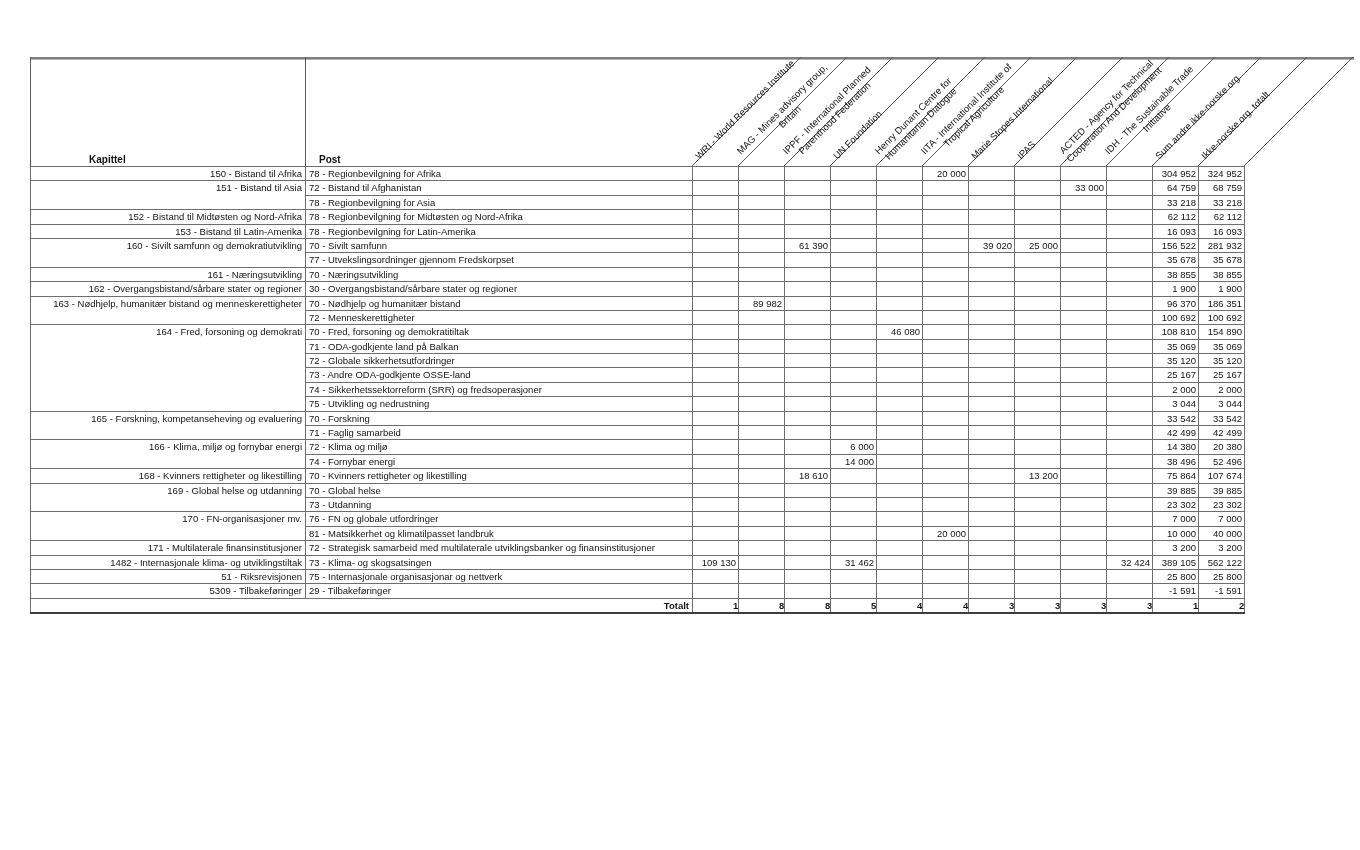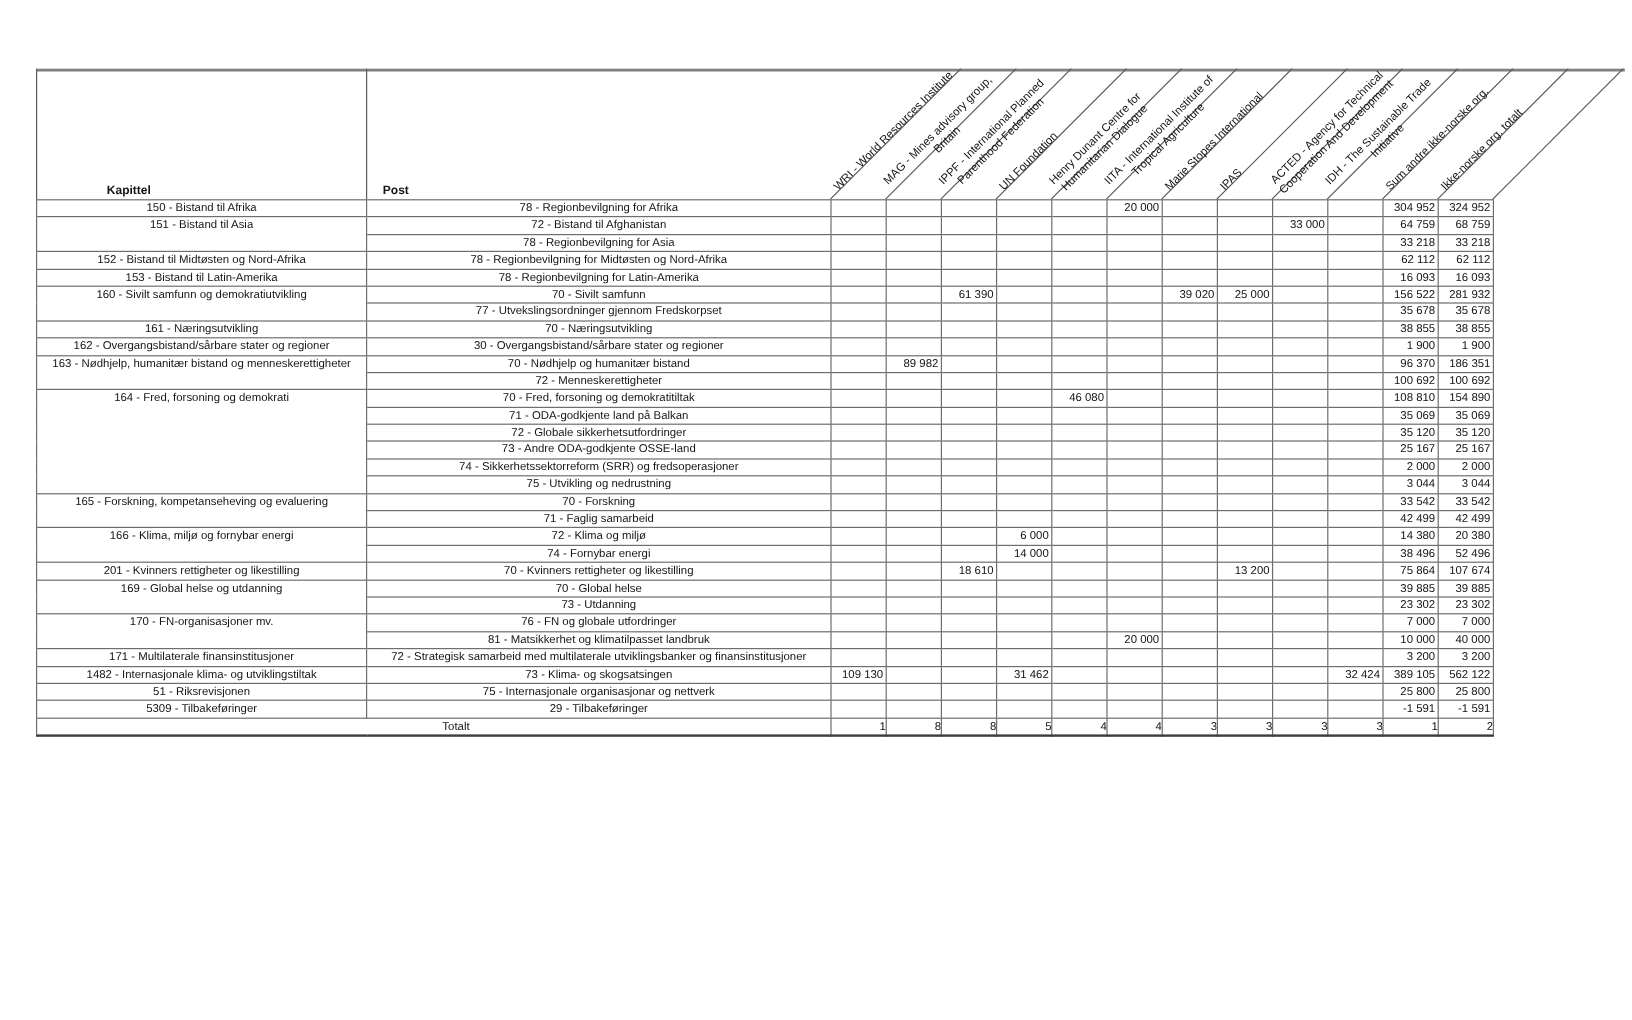--- a/index.html
+++ b/index.html
@@ -56,24 +56,24 @@
   }
   #grid td {
     border: 1px solid #6e6e6e;
     height: 13.4px;
     line-height: 13px;
     padding: 0 3px;
     overflow: hidden;
     white-space: nowrap;
     vertical-align: top;
   }
-  #grid td.kap { text-align: center; }
-  #grid td.post { text-align: center; }
+  #grid td.kap { text-align: right; }
+  #grid td.post { text-align: left; }
   #grid td.num { text-align: right; padding: 0 2px; }
-  #grid tr.total-row td { font-weight: normal; padding-left: 40px; }
+  #grid tr.total-row td { font-weight: bold; padding-left: 40px; }
 </style>
 </head>
 <body>
 
 <div id="sheet">
   <div id="header">
     <svg id="header-grid" width="1326" height="109" viewBox="0 0 1326 109">
         <rect x="0" y="0" width="1324" height="2.6" fill="#808080"></rect>
         <line x1="0.5" y1="0" x2="0.5" y2="109" stroke="#5a5a5a" stroke-width="1"></line>
         <line x1="275.5" y1="0" x2="275.5" y2="109" stroke="#5a5a5a" stroke-width="1"></line>
@@ -452,21 +452,21 @@
           <td class="num"></td>
           <td class="num"></td>
           <td class="num"></td>
           <td class="num"></td>
           <td class="num"></td>
           <td class="num"></td>
           <td class="num">38 496</td>
           <td class="num">52 496</td>
         </tr>
         <tr>
-          <td class="kap">201 - Kvinners rettigheter og likestilling</td>
+          <td class="kap">168 - Kvinners rettigheter og likestilling</td>
           <td class="post">70 - Kvinners rettigheter og likestilling</td>
           <td class="num"></td>
           <td class="num"></td>
           <td class="num">18 610</td>
           <td class="num"></td>
           <td class="num"></td>
           <td class="num"></td>
           <td class="num"></td>
           <td class="num">13 200</td>
           <td class="num"></td>

